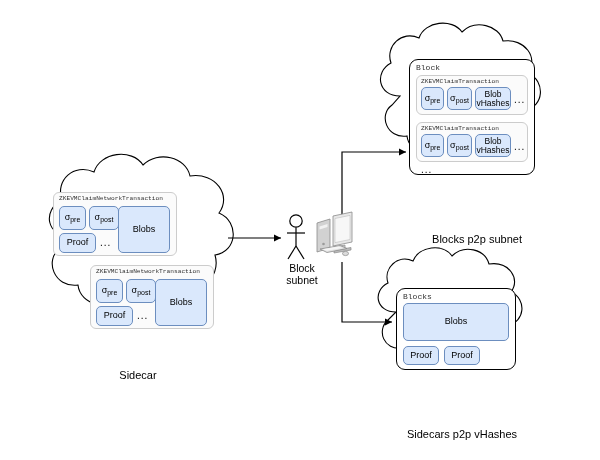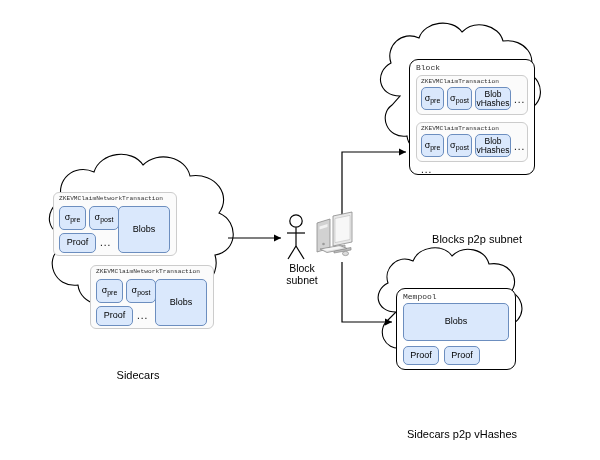--- a/index.html
+++ b/index.html
@@ -221,21 +221,21 @@
   </span>
 </div>
 <div class="field" style="left:96px; top:306px; width:37px; height:20px;">
   <span>Proof</span>
 </div>
 <div class="ellipsis" style="left:137px; top:310px;">...</div>
 <div class="field" style="left:155px; top:279px; width:52px; height:47px;">
   <span>Blobs</span>
 </div>
 
-<div class="lbl cloud-caption" style="left:108px; top:369px; width:60px;">Sidecars</div>
+<div class="lbl cloud-caption" style="left:108px; top:369px; width:60px;">Sidecar</div>
 
 <div class="actor-label" style="left:272px; top:262px; width:60px;">
   <div>Block</div>
   <div>subnet</div>
 </div>
 
 <div class="container-box" style="left:409px; top:59px; width:126px; height:116px;"></div>
 <div class="container-title mono" style="left:416px; top:63px;">Block</div>
 
 <div class="txn-box" style="left:416px; top:75px; width:112px; height:40px;"></div>
@@ -274,21 +274,21 @@
     <span>Blob</span><br><span>vHashes</span>
   </span>
 </div>
 <div class="ellipsis" style="left:514px; top:141px;">...</div>
 
 <div class="ellipsis" style="left:421px; top:164px;">...</div>
 
 <div class="lbl cloud-caption" style="left:427px; top:233px; width:100px;">Blocks p2p subnet</div>
 
 <div class="container-box" style="left:396px; top:288px; width:120px; height:82px;"></div>
-<div class="container-title mono" style="left:403px; top:292px;">Mempool</div>
+<div class="container-title mono" style="left:403px; top:292px;">Blocks</div>
 <div class="field" style="left:403px; top:303px; width:106px; height:38px;">
   <span>Blobs</span>
 </div>
 <div class="field" style="left:403px; top:346px; width:36px; height:19px;">
   <span>Proof</span>
 </div>
 <div class="field" style="left:444px; top:346px; width:36px; height:19px;">
   <span>Proof</span>
 </div>
 

